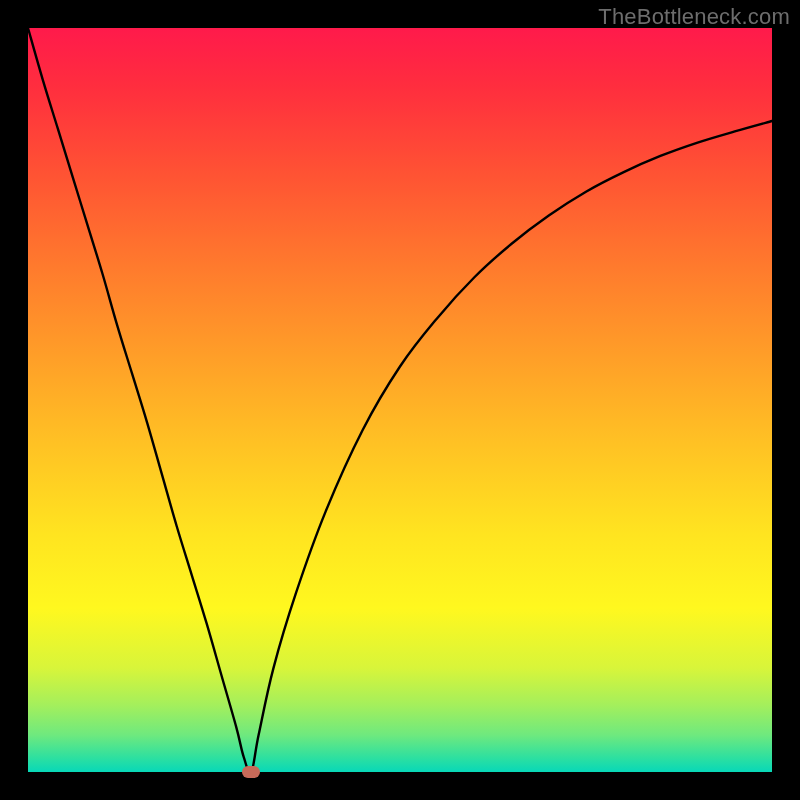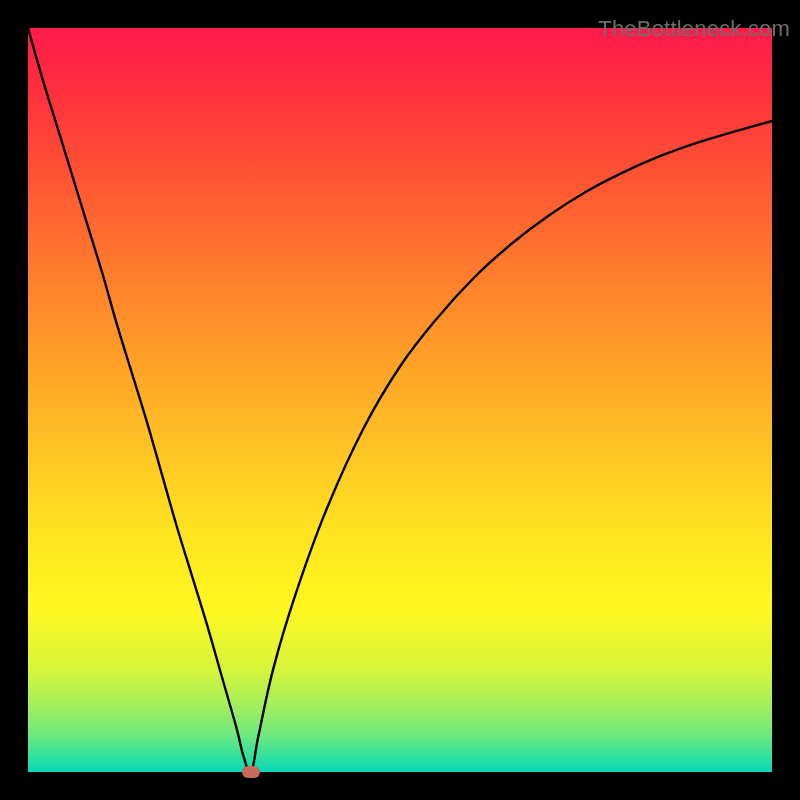--- a/index.html
+++ b/index.html
@@ -41,21 +41,20 @@
   }
   .watermark {
     position: absolute;
     top: 4px;
     right: 10px;
     color: #6d6d6d;
     font-size: 22px;
     letter-spacing: 0.2px;
     font-weight: 500;
     user-select: none;
-    margin-top: 12px;
   }
   svg.curve {
     position: absolute;
     left: 0;
     top: 0;
     width: 744px;
     height: 744px;
     overflow: visible;
   }
   .marker {

